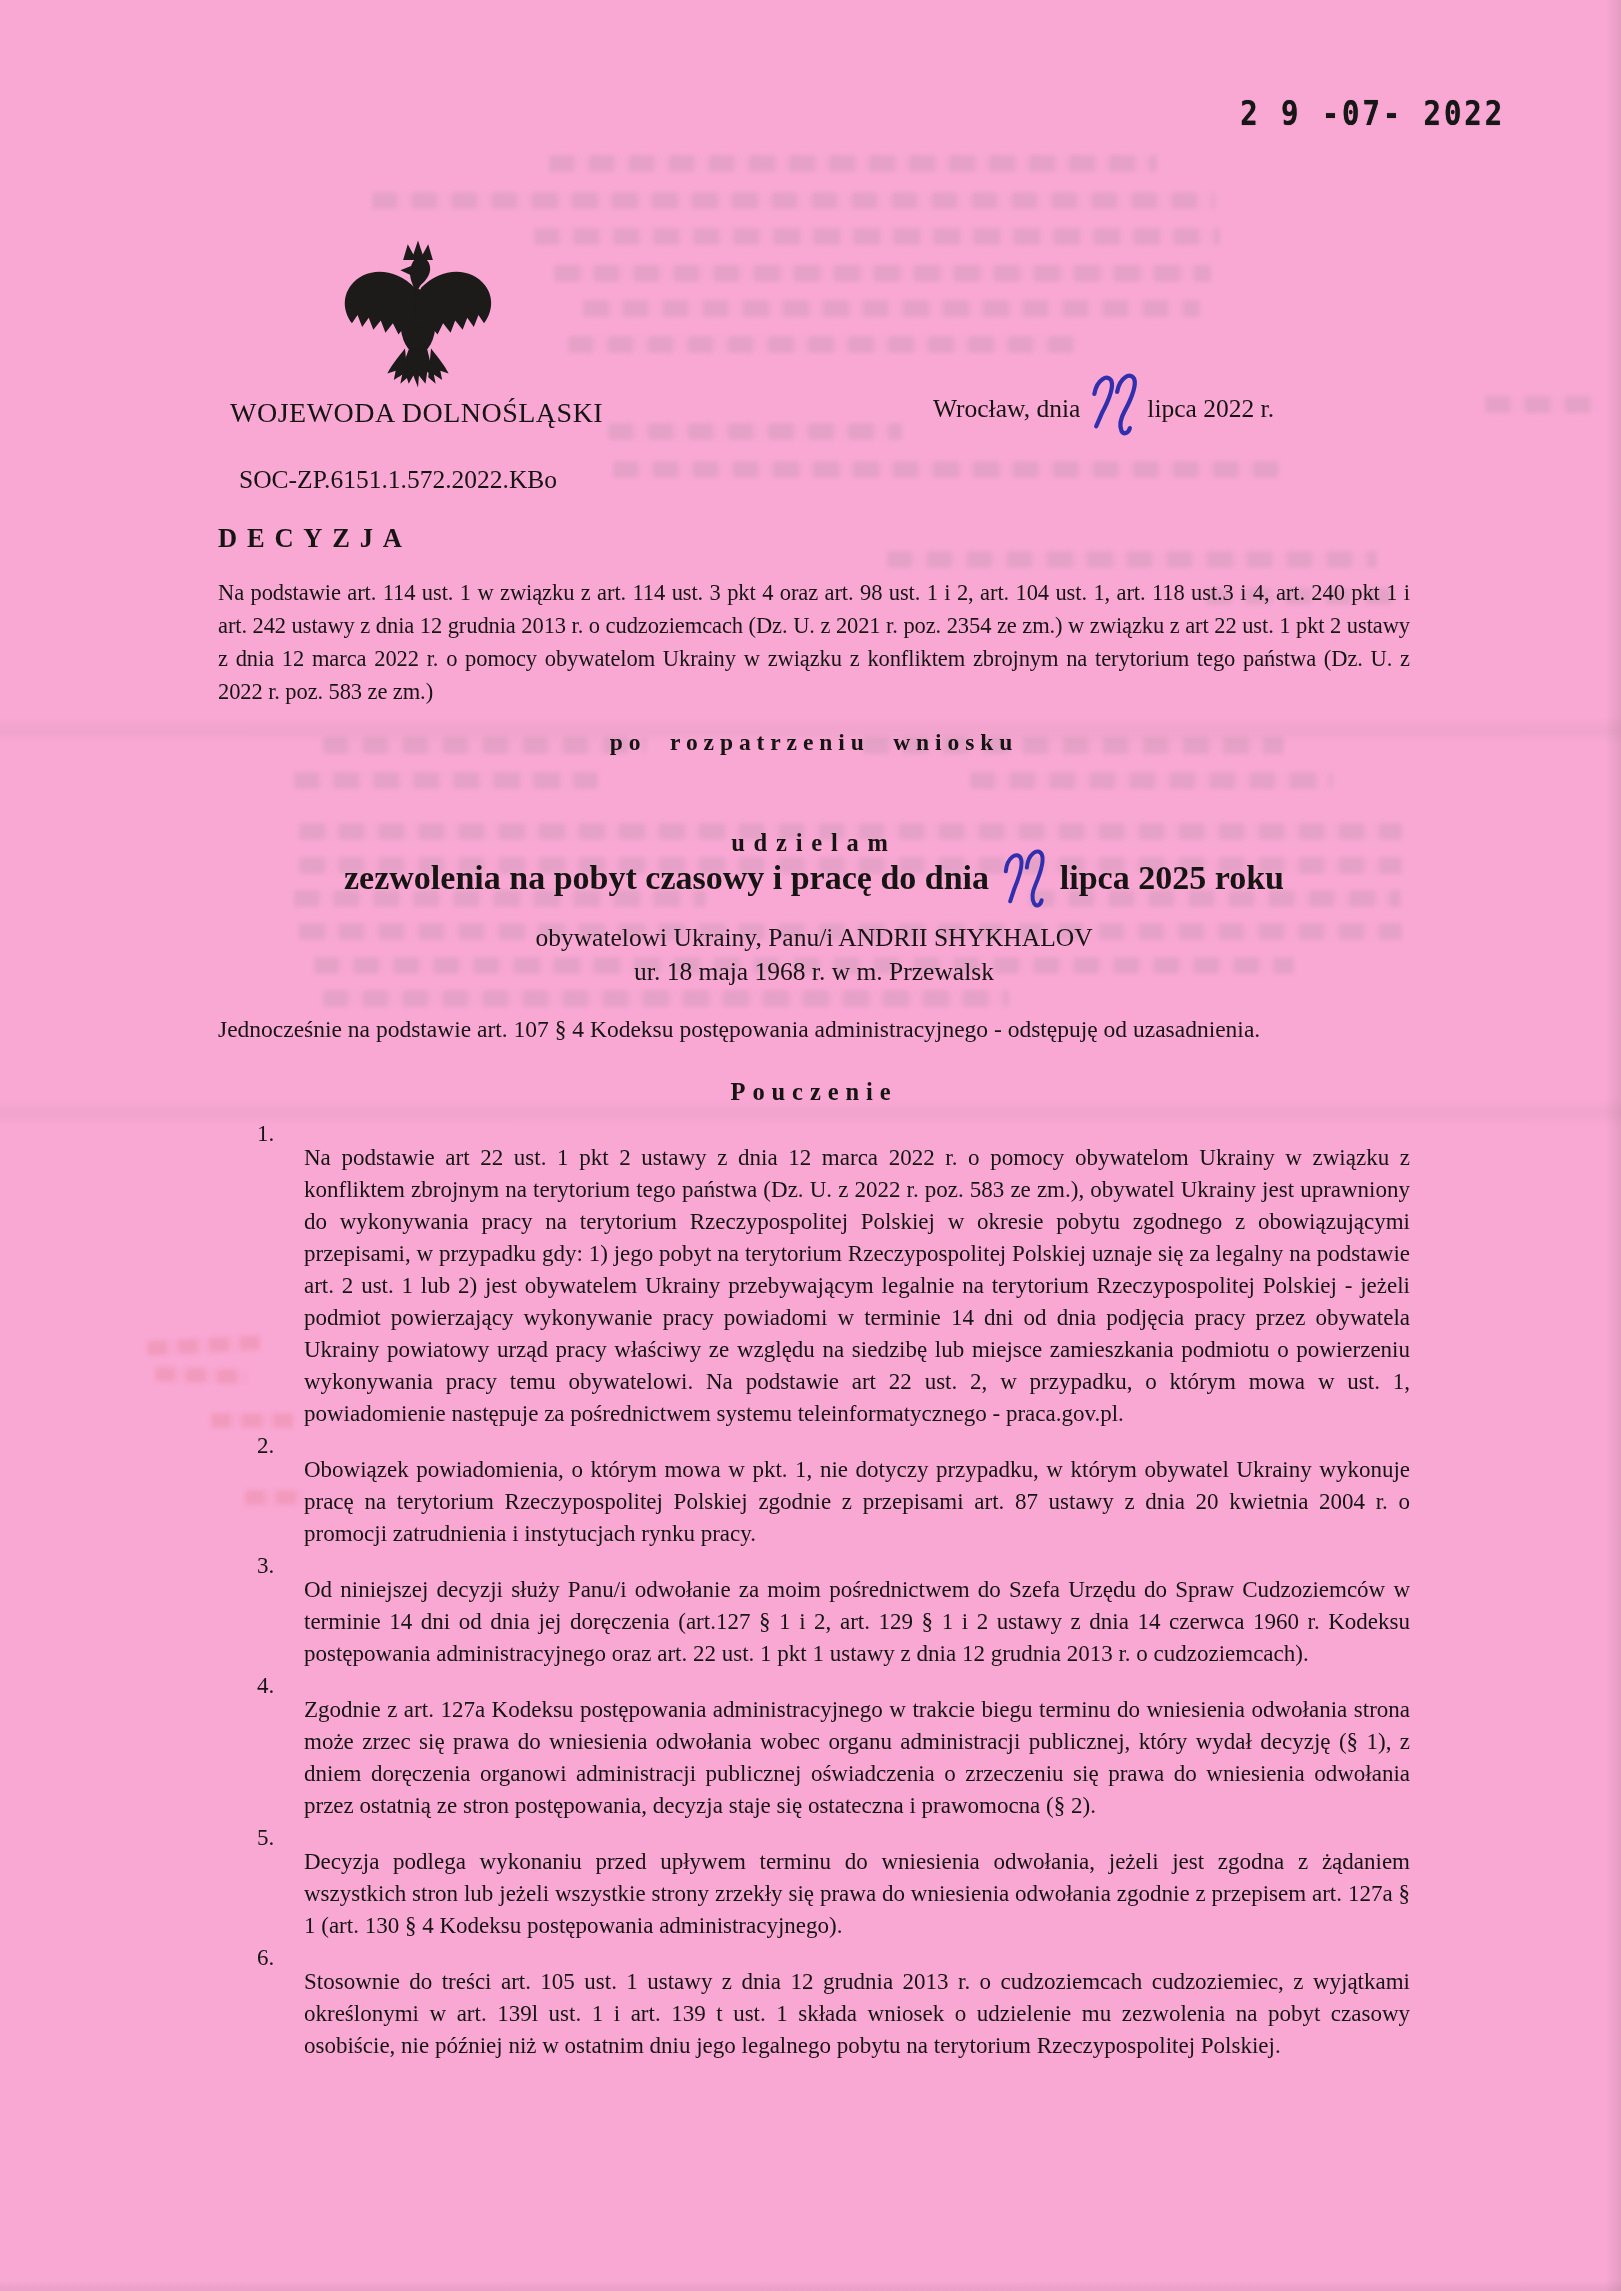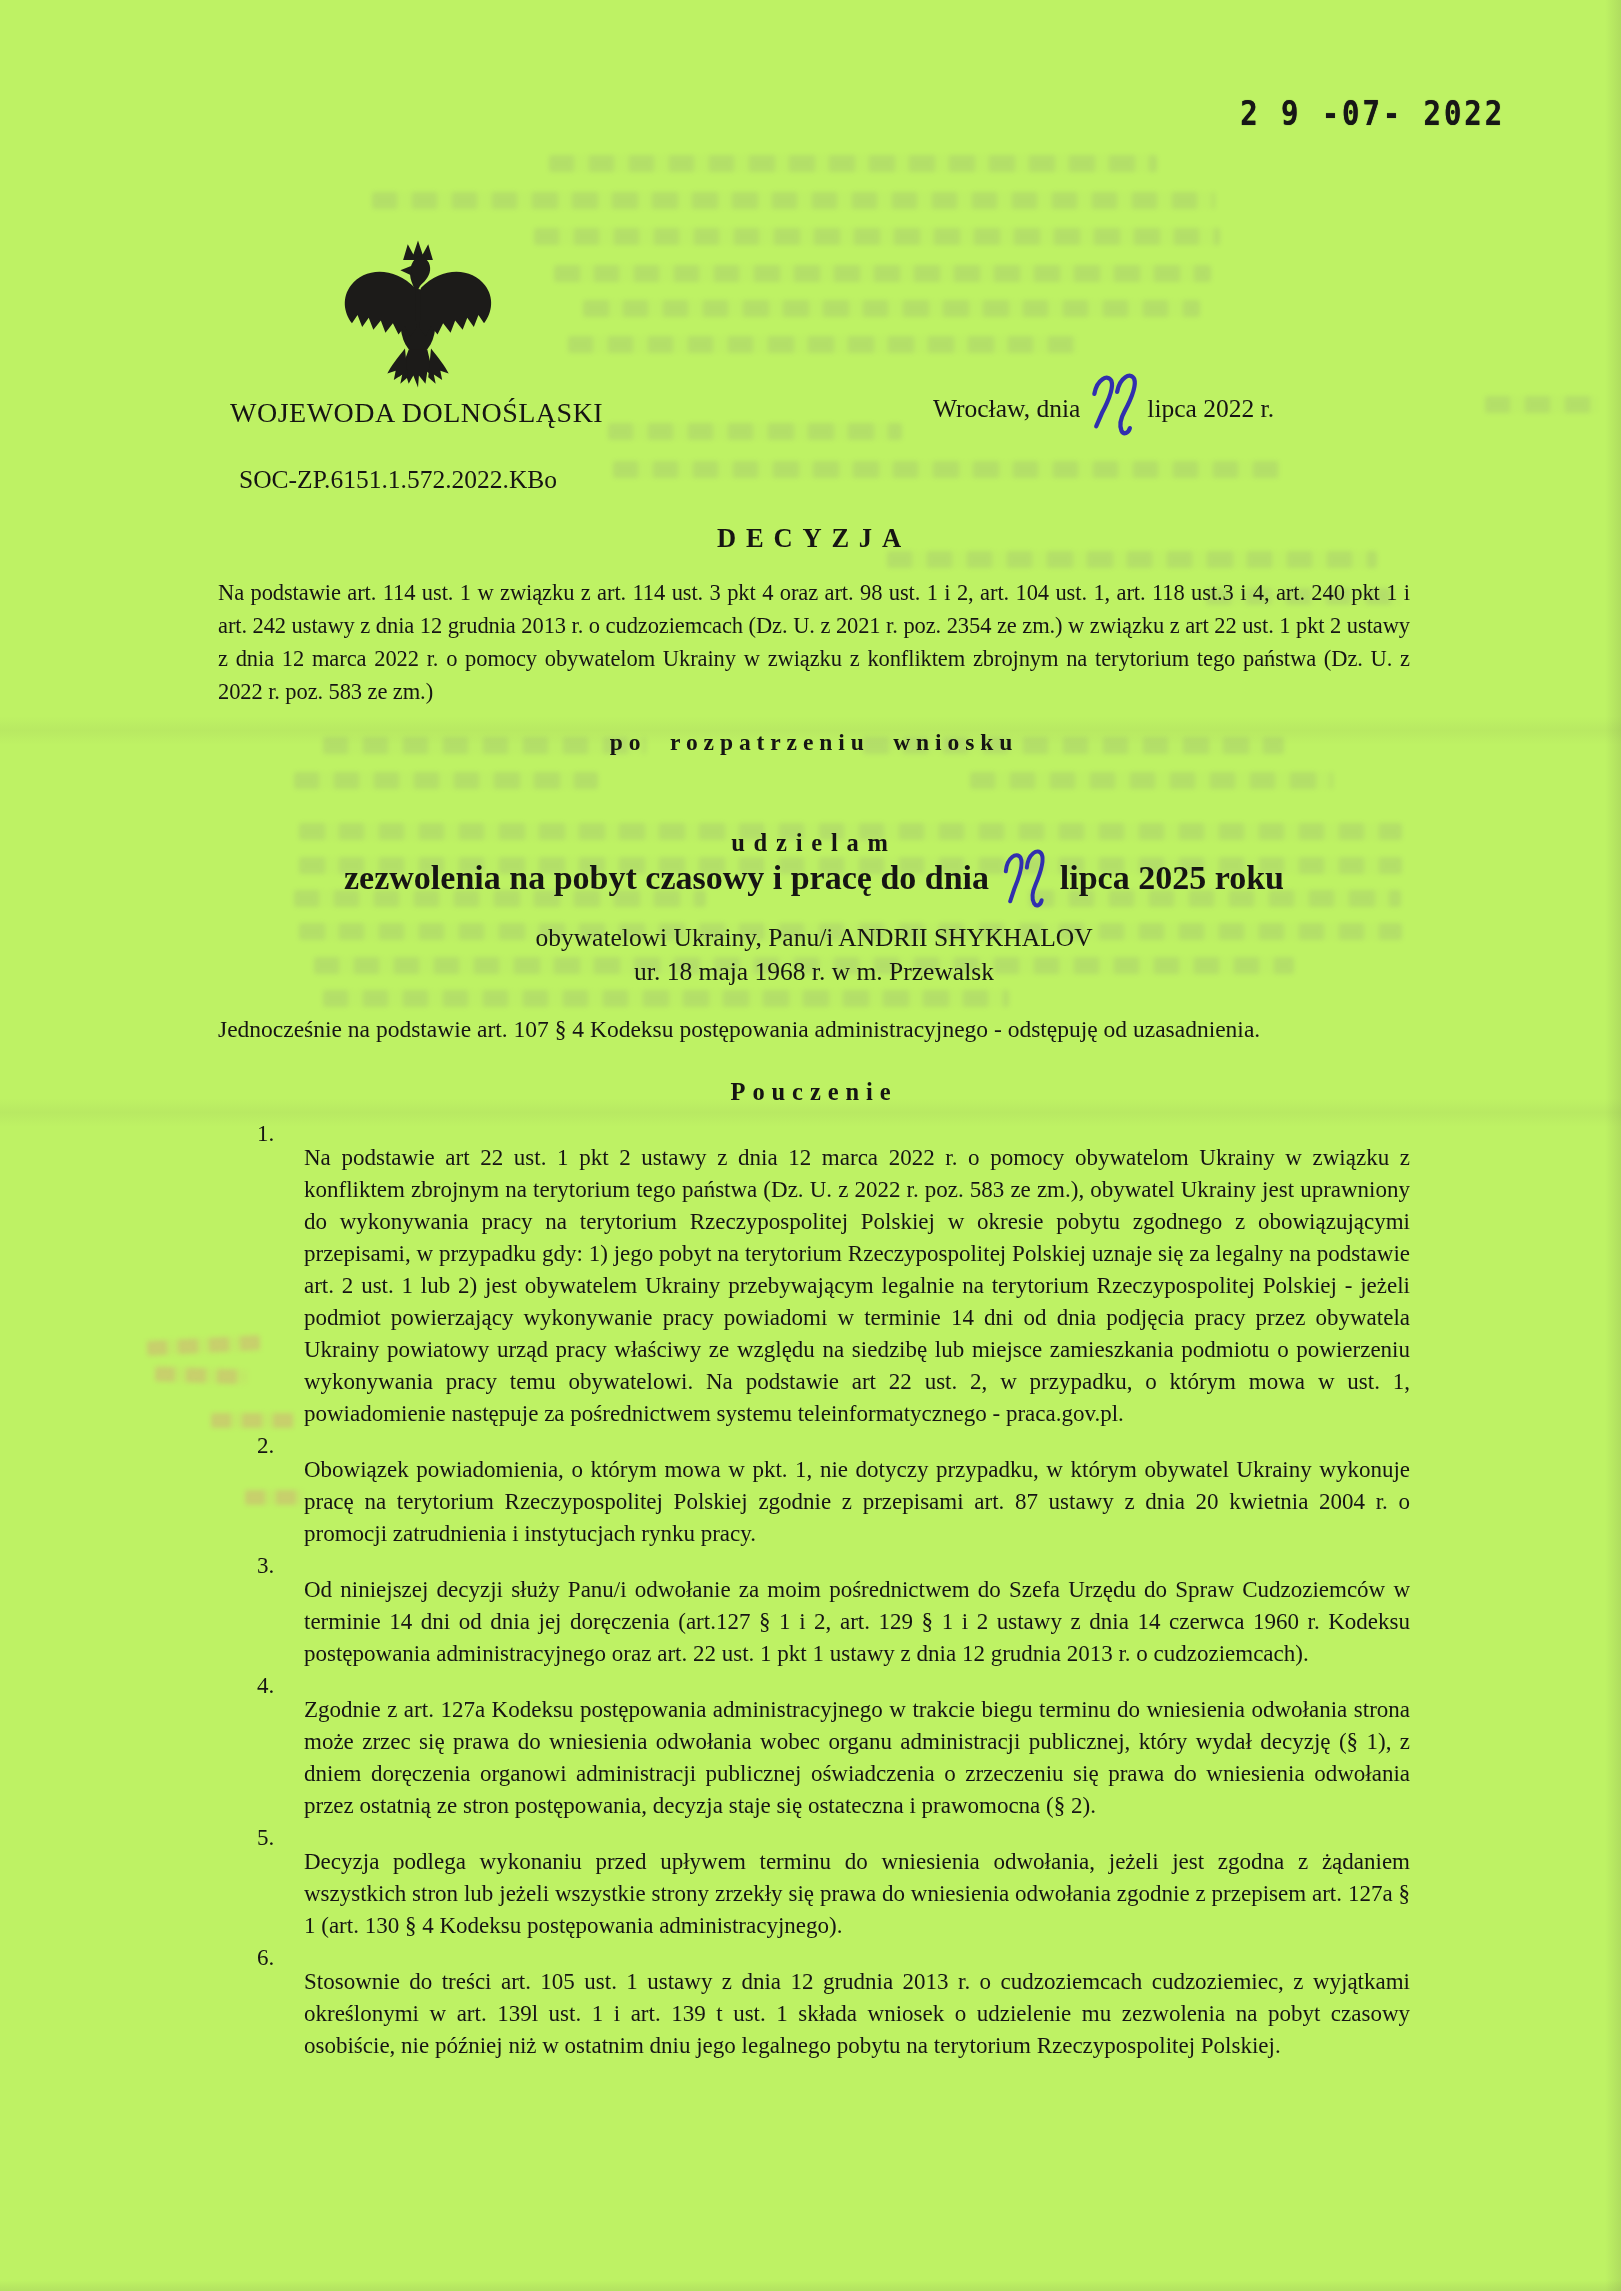--- a/index.html
+++ b/index.html
@@ -1,18 +1,18 @@
 <!DOCTYPE html>
 <html lang="pl"><head>
 <meta charset="utf-8">
 <style>
   html,body{margin:0;padding:0;background:#e8e6e2;}
   .page{
     position:relative;width:1621px;height:2292px;margin:0 auto;
-    background:#bef264;overflow:hidden;
+    background:#f9a8d4;overflow:hidden;
     font-family:"Liberation Serif",serif;color:#161513;
   }
   .page *{box-sizing:border-box;}
   
   .ghost{
     position:absolute;height:16.7px;z-index:1;border-radius:2px;
     filter:blur(2.5px);opacity:.42;
     background:repeating-linear-gradient(90deg,
       rgba(125,125,130,.38) 0 25.5px, rgba(125,125,130,.06) 25.5px 40px);
   }
@@ -48,21 +48,21 @@
   .dateline{
     position:absolute;left:933px;top:394px;z-index:2;
     font-size:25.5px;display:flex;align-items:flex-start;white-space:nowrap;
   }
   .hand{flex:0 0 auto;}
   .hand-date{width:61px;height:73px;margin:-25.5px 2px 0 3.9px;}
   .grant-line .hand{width:57px;height:71px;margin:-13.7px 5.9px -33px 7.8px;}
   .case-number{position:absolute;left:239px;top:465px;z-index:2;font-size:25.5px;}
   .doc-title{
     position:absolute;left:218px;top:523px;width:1192px;z-index:2;
-    text-align:center;font-size:26.5px;font-weight:bold;letter-spacing:9.8px;
+    text-align:left;font-size:26.5px;font-weight:bold;letter-spacing:9.8px;
   }
   .legal-basis{
     position:absolute;left:218px;top:576px;width:1192px;z-index:2;margin:0;
     font-size:22.5px;line-height:33px;text-align:justify;letter-spacing:-0.1px;
   }
   .after-review{position:absolute;left:218px;top:729px;width:1192px;z-index:2;text-align:center;}
   .after-review .l1{font-size:23.5px;font-weight:bold;letter-spacing:5.9px;word-spacing:11.8px;}
   .after-review .l2{font-size:24.5px;margin-top:2.9px;}
   .grant{position:absolute;left:218px;top:829px;width:1192px;z-index:2;text-align:center;font-weight:bold;}
   .grant .verb{font-size:24.5px;letter-spacing:8.8px;}

